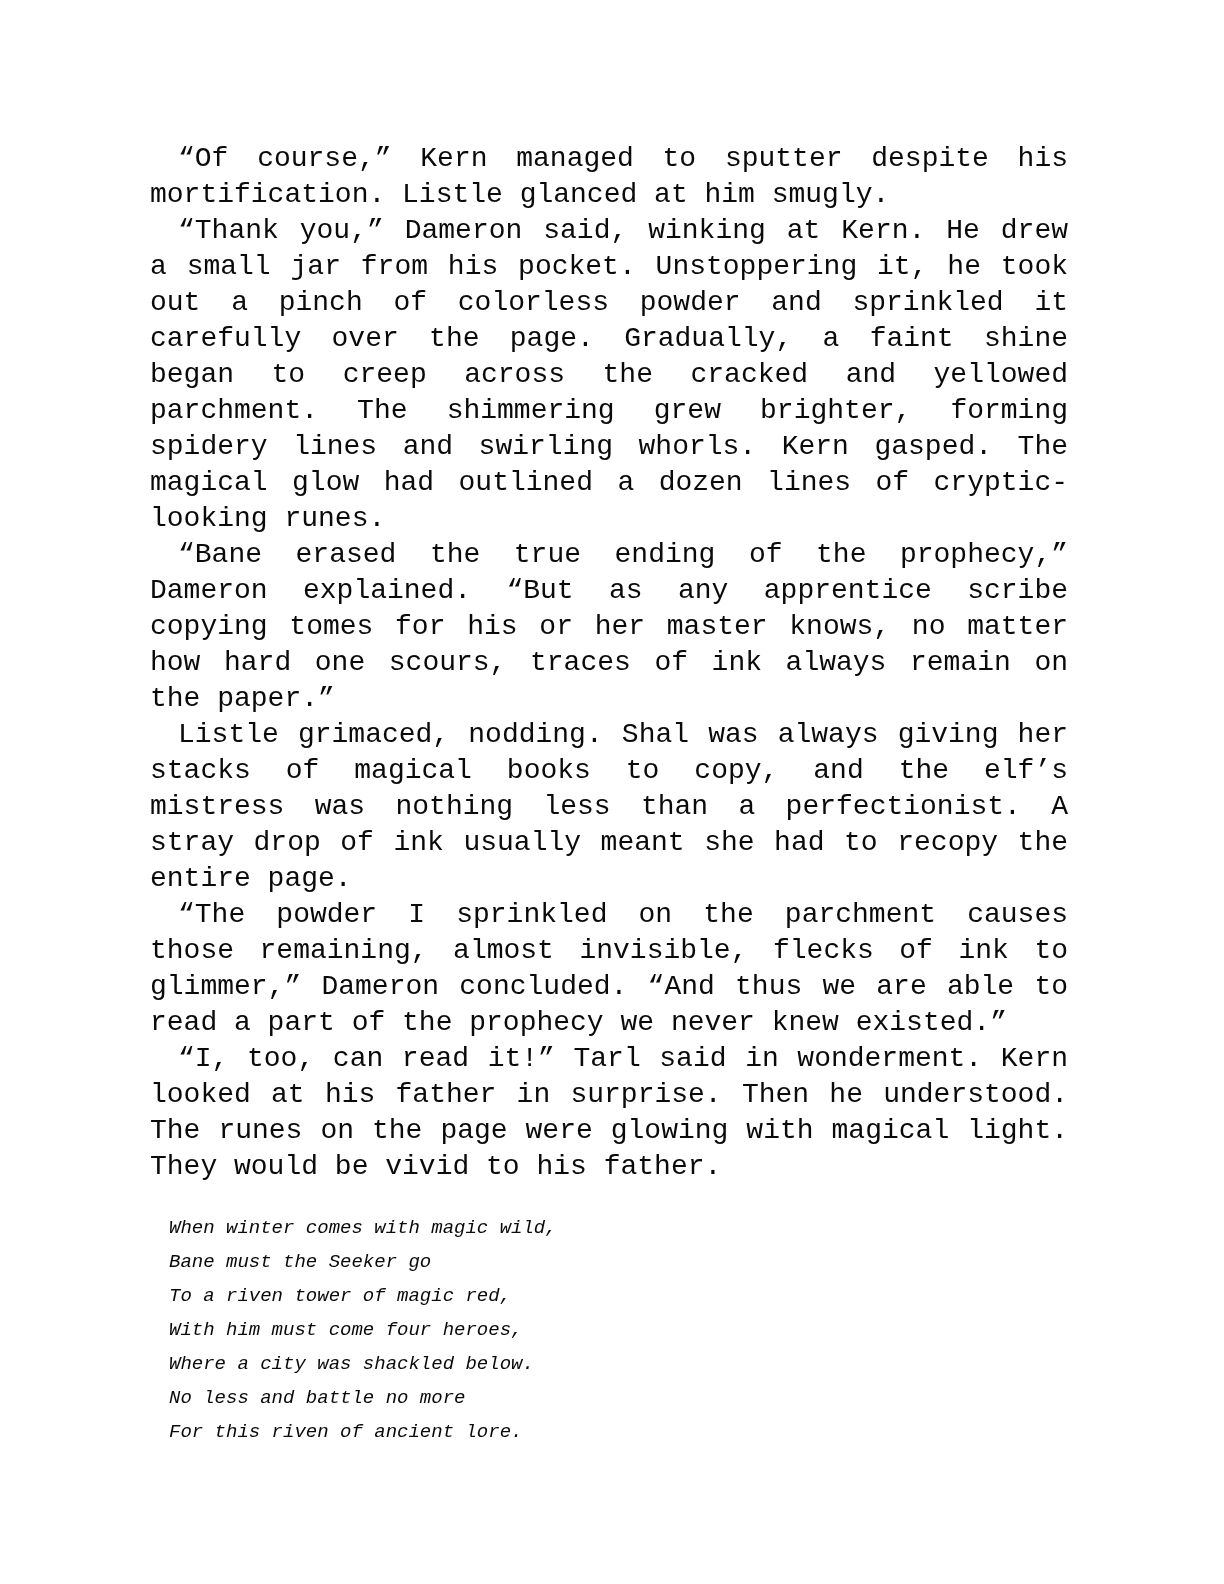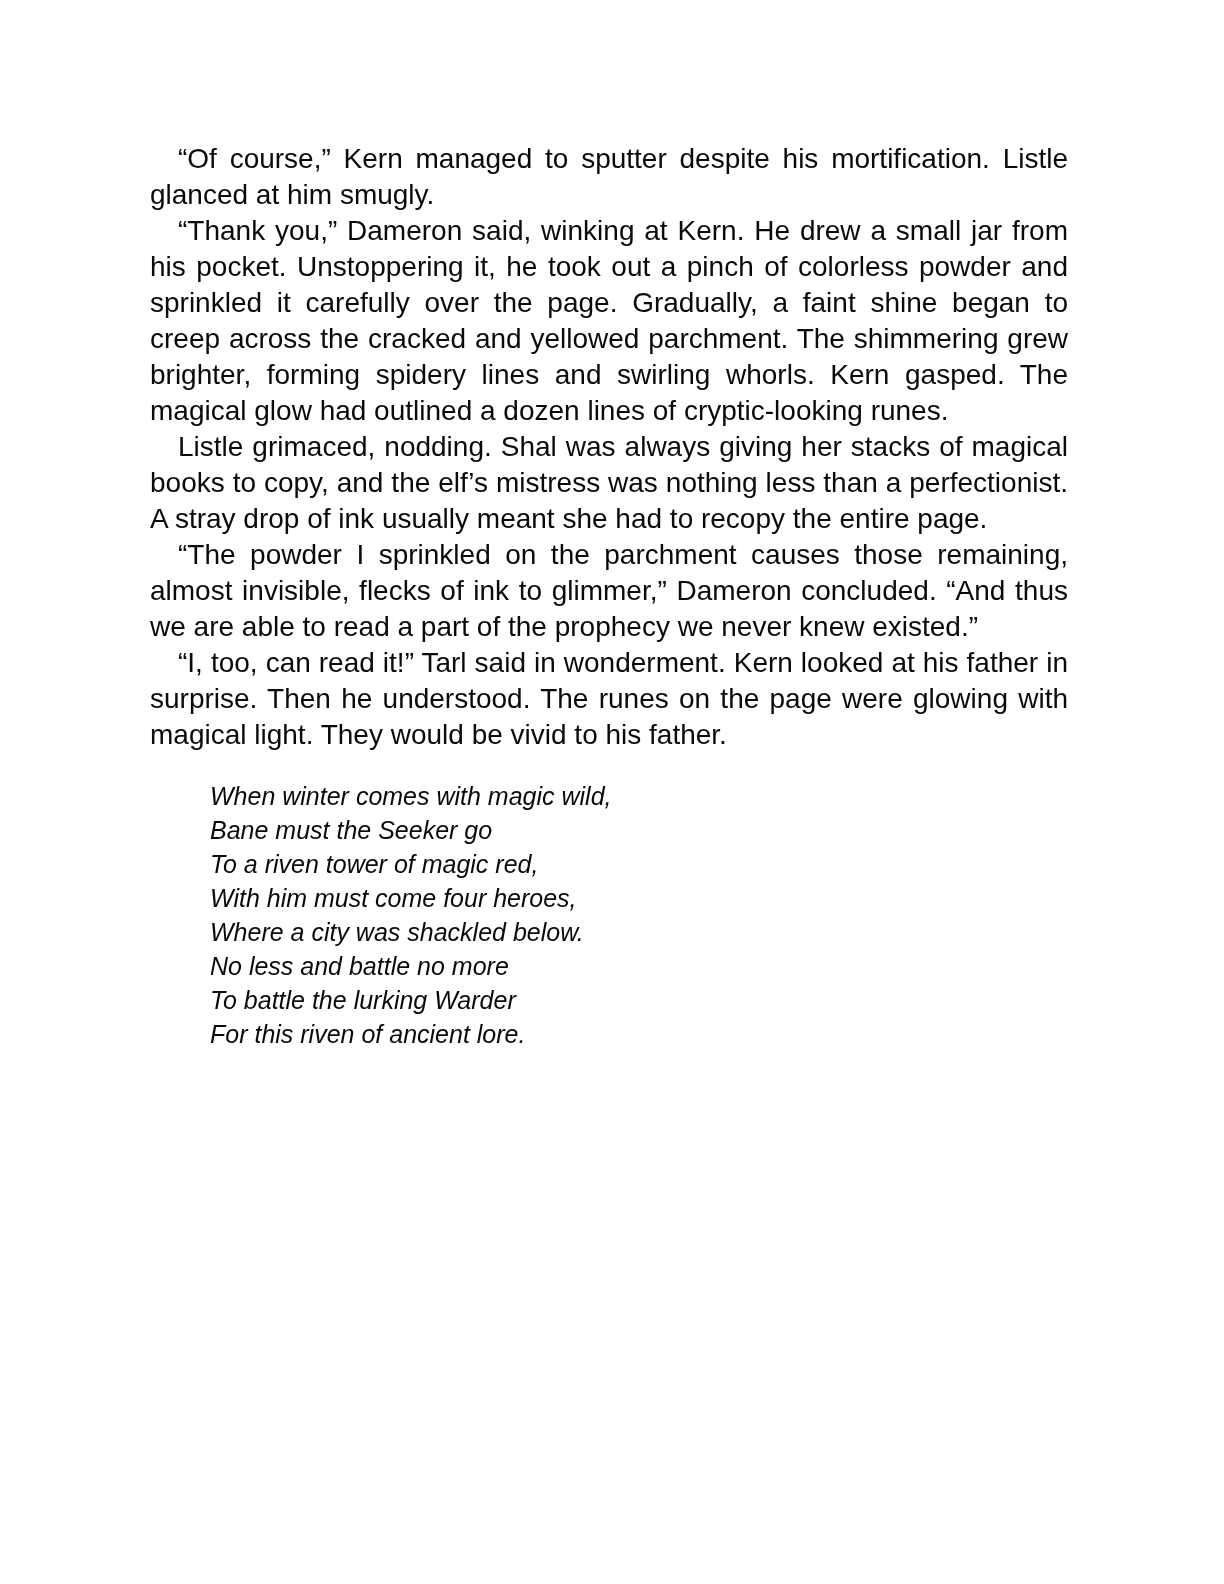--- a/index.html
+++ b/index.html
@@ -6,65 +6,65 @@
     margin: 0;
     padding: 0;
     background: #ffffff;
   }
   .page {
     position: relative;
     width: 1224px;
     height: 1584px;
     background: #ffffff;
     color: #0a0a0a;
-    font-family: Liberation Sans, sans-serif;
+    font-family: Liberation Mono, monospace;
     overflow: hidden;
   }
   .text-block {
     position: absolute;
     left: 150px;
     top: 141px;
     width: 918px;
   }
   .para {
     margin: 0;
     padding: 0;
     font-size: 28px;
     line-height: 36px;
     text-align: justify;
     text-justify: inter-word;
     text-indent: 28px;
     hyphens: none;
     -webkit-hyphens: none;
   }
   .verse {
-    margin: 26px 0 0 60px;
+    margin: 26px 0 0 19px;
     font-style: italic;
-    font-size: 25px;
+    font-size: 19px;
     line-height: 34px;
   }
   .verse-line {
     white-space: pre;
   }
 </style>
 </head>
 <body>
 
 <div class="page">
   <div class="text-block">
     <p class="para">“Of course,” Kern managed to sputter despite his mortification. Listle glanced at him smugly.</p>
     <p class="para">“Thank you,” Dameron said, winking at Kern. He drew a small jar from his pocket. Unstoppering it, he took out a pinch of colorless powder and sprinkled it carefully over the page. Gradually, a faint shine began to creep across the cracked and yellowed parchment. The shimmering grew brighter, forming spidery lines and swirling whorls. Kern gasped. The magical glow had outlined a dozen lines of cryptic-looking runes.</p>
+    <p class="para">“Bane erased the true ending of the prophecy,” Dameron explained. “But as any apprentice scribe copying tomes for his or her master knows, no matter how hard one scours, traces of ink always remain on the paper.”</p>
     <p class="para">Listle grimaced, nodding. Shal was always giving her stacks of magical books to copy, and the elf’s mistress was nothing less than a perfectionist. A stray drop of ink usually meant she had to recopy the entire page.</p>
     <p class="para">“The powder I sprinkled on the parchment causes those remaining, almost invisible, flecks of ink to glimmer,” Dameron concluded. “And thus we are able to read a part of the prophecy we never knew existed.”</p>
     <p class="para">“I, too, can read it!” Tarl said in wonderment. Kern looked at his father in surprise. Then he understood. The runes on the page were glowing with magical light. They would be vivid to his father.</p>
 
     <div class="verse">
       <div class="verse-line">When winter comes with magic wild,</div>
       <div class="verse-line">Bane must the Seeker go</div>
       <div class="verse-line">To a riven tower of magic red,</div>
       <div class="verse-line">With him must come four heroes,</div>
       <div class="verse-line">Where a city was shackled below.</div>
       <div class="verse-line">No less and battle no more</div>
-      <div class="verse-line">To battle the lurking Warder</div>
       <div class="verse-line">For this riven of ancient lore.</div>
     </div>
   </div>
 </div>
 
 </body></html>

